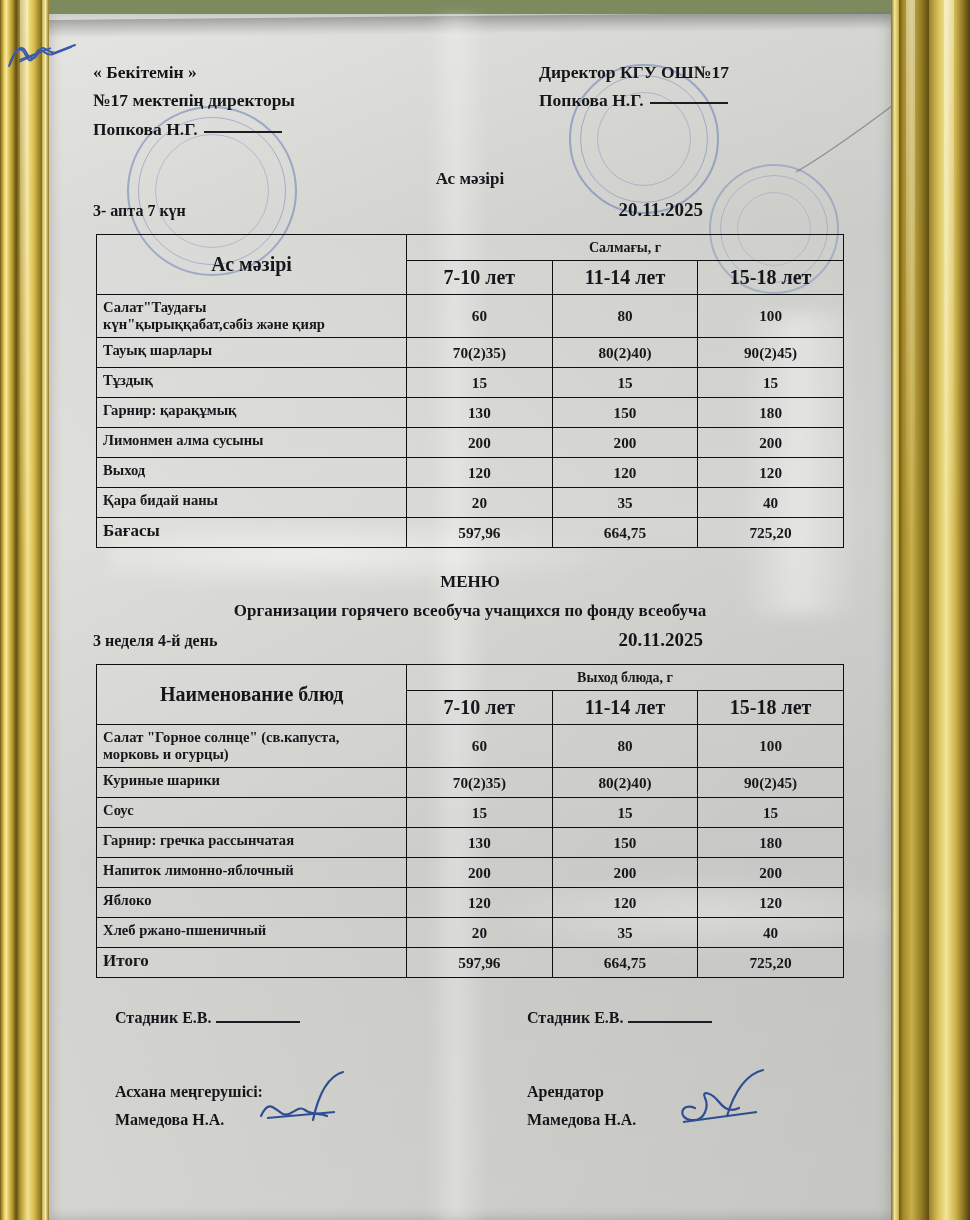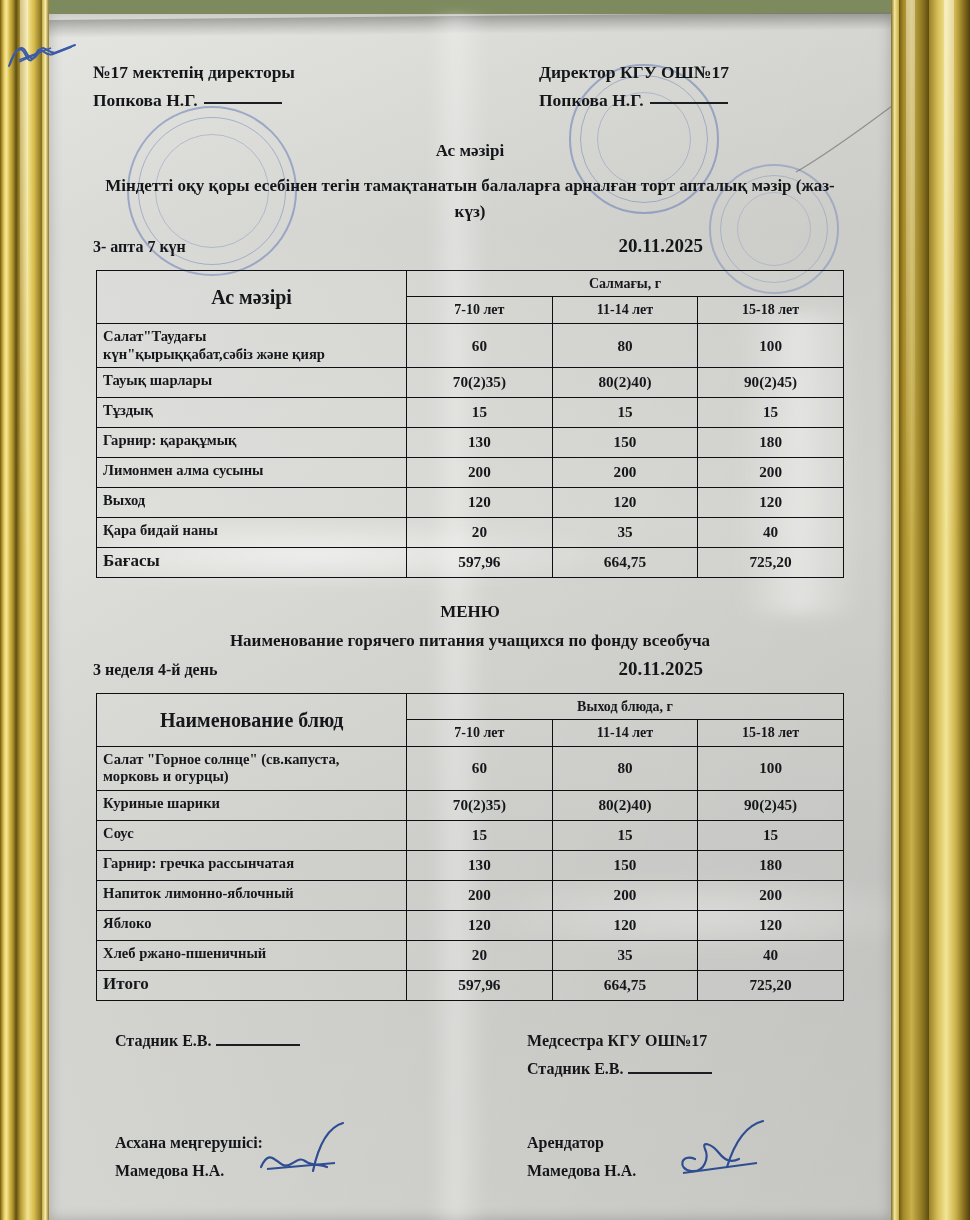--- a/index.html
+++ b/index.html
@@ -220,21 +220,21 @@
     font-size: 20px;
     text-align: center;
     padding: 6px 4px;
   }
   table.menu th.group-head {
     font-size: 14px;
     text-align: center;
     padding: 5px 0 4px 0;
   }
   table.menu th.age-head {
-    font-size: 14px;
+    font-size: 20px;
     padding: 5px 0 5px 0;
   }
   table.menu td.dish {
     font-size: 14.6px;
     padding: 4px 4px 4px 6px;
     line-height: 1.18;
     text-align: left;
     vertical-align: top;
   }
   table.menu td.num {
@@ -280,20 +280,21 @@
   <div id="paper">
 
     <div class="paper-top-edge"></div>
 
     <div class="stamp stamp-left"></div>
     <div class="stamp stamp-mid"></div>
     <div class="stamp stamp-right"></div>
 
     <div class="hdr-row">
       <div class="hdr-col left">
+        <div>« Бекітемін »</div>
         <div>№17 мектепің директоры</div>
         <div>
           <span>Попкова Н.Г.</span><span class="sig-line"></span>
           <svg class="sign" style="left:-82px; top:-14px;" width="70" height="26" viewBox="0 0 70 26">
             <path d="M4 22 C10 4, 16 2, 20 10 C24 18, 26 20, 32 8 C36 0, 40 14, 48 10 L66 3" stroke="#3b5ba8" stroke-width="2" fill="none" stroke-linecap="round"></path>
             <path d="M14 18 L40 6" stroke="#3b5ba8" stroke-width="1.6" fill="none"></path>
           </svg>
         </div>
       </div>
       <div class="hdr-col right">
@@ -302,21 +303,20 @@
           <span>Попкова Н.Г.</span><span class="sig-line"></span>
           <svg class="sign" style="left:-80px; top:-15px;" width="72" height="26" viewBox="0 0 72 26">
             <path d="M3 21 C9 5, 15 1, 19 9 C23 17, 27 19, 33 7 C37 0, 42 13, 50 9 L68 2" stroke="#3b5ba8" stroke-width="2" fill="none" stroke-linecap="round"></path>
             <path d="M12 17 L44 5" stroke="#3b5ba8" stroke-width="1.6" fill="none"></path>
           </svg>
         </div>
       </div>
     </div>
 
     <div class="center-title">Ас  мәзірі</div>
-    <div class="center-sub">Міндетті оқу қоры есебінен  тегін тамақтанатын балаларға арналған торт  апталық мәзір (жаз-күз)</div>
 
     <div class="weekline">
       <div class="wk">3- апта  7 күн</div>
       <div class="dt">20.11.2025</div>
     </div>
 
     <table class="menu">
       <colgroup>
         <col class="c-name">
           <col class="c-age">
@@ -383,21 +383,21 @@
         <tr class="row-h total">
           <td class="dish">Бағасы</td>
           <td class="num">597,96</td>
           <td class="num">664,75</td>
           <td class="num">725,20</td>
         </tr>
       </tbody>
     </table>
 
     <div class="center-title" style="margin-top:24px;">МЕНЮ</div>
-    <div class="center-sub" style="margin-top:6px;">Наименование горячего питания учащихся по фонду всеобуча</div>
+    <div class="center-sub" style="margin-top:6px;">Организации горячего всеобуча учащихся по фонду всеобуча</div>
 
     <div class="weekline" style="margin-top:4px;">
       <div class="wk">3 неделя  4-й день</div>
       <div class="dt">20.11.2025</div>
     </div>
 
     <table class="menu">
       <colgroup>
         <col class="c-name">
           <col class="c-age">
@@ -470,21 +470,20 @@
       </tbody>
     </table>
 
     <div class="foot-row foot-1">
       <div class="fl">
         <div>
           <span>Стадник Е.В.</span><span class="ul"></span>
         </div>
       </div>
       <div class="fr">
-        <div>Медсестра КГУ ОШ№17</div>
         <div>
           <span>Стадник Е.В.</span><span class="ul"></span>
         </div>
       </div>
     </div>
 
     <div class="foot-row foot-2">
       <div class="fl">
         <div>Асхана меңгерушісі:</div>
         <div style="position:relative;">

